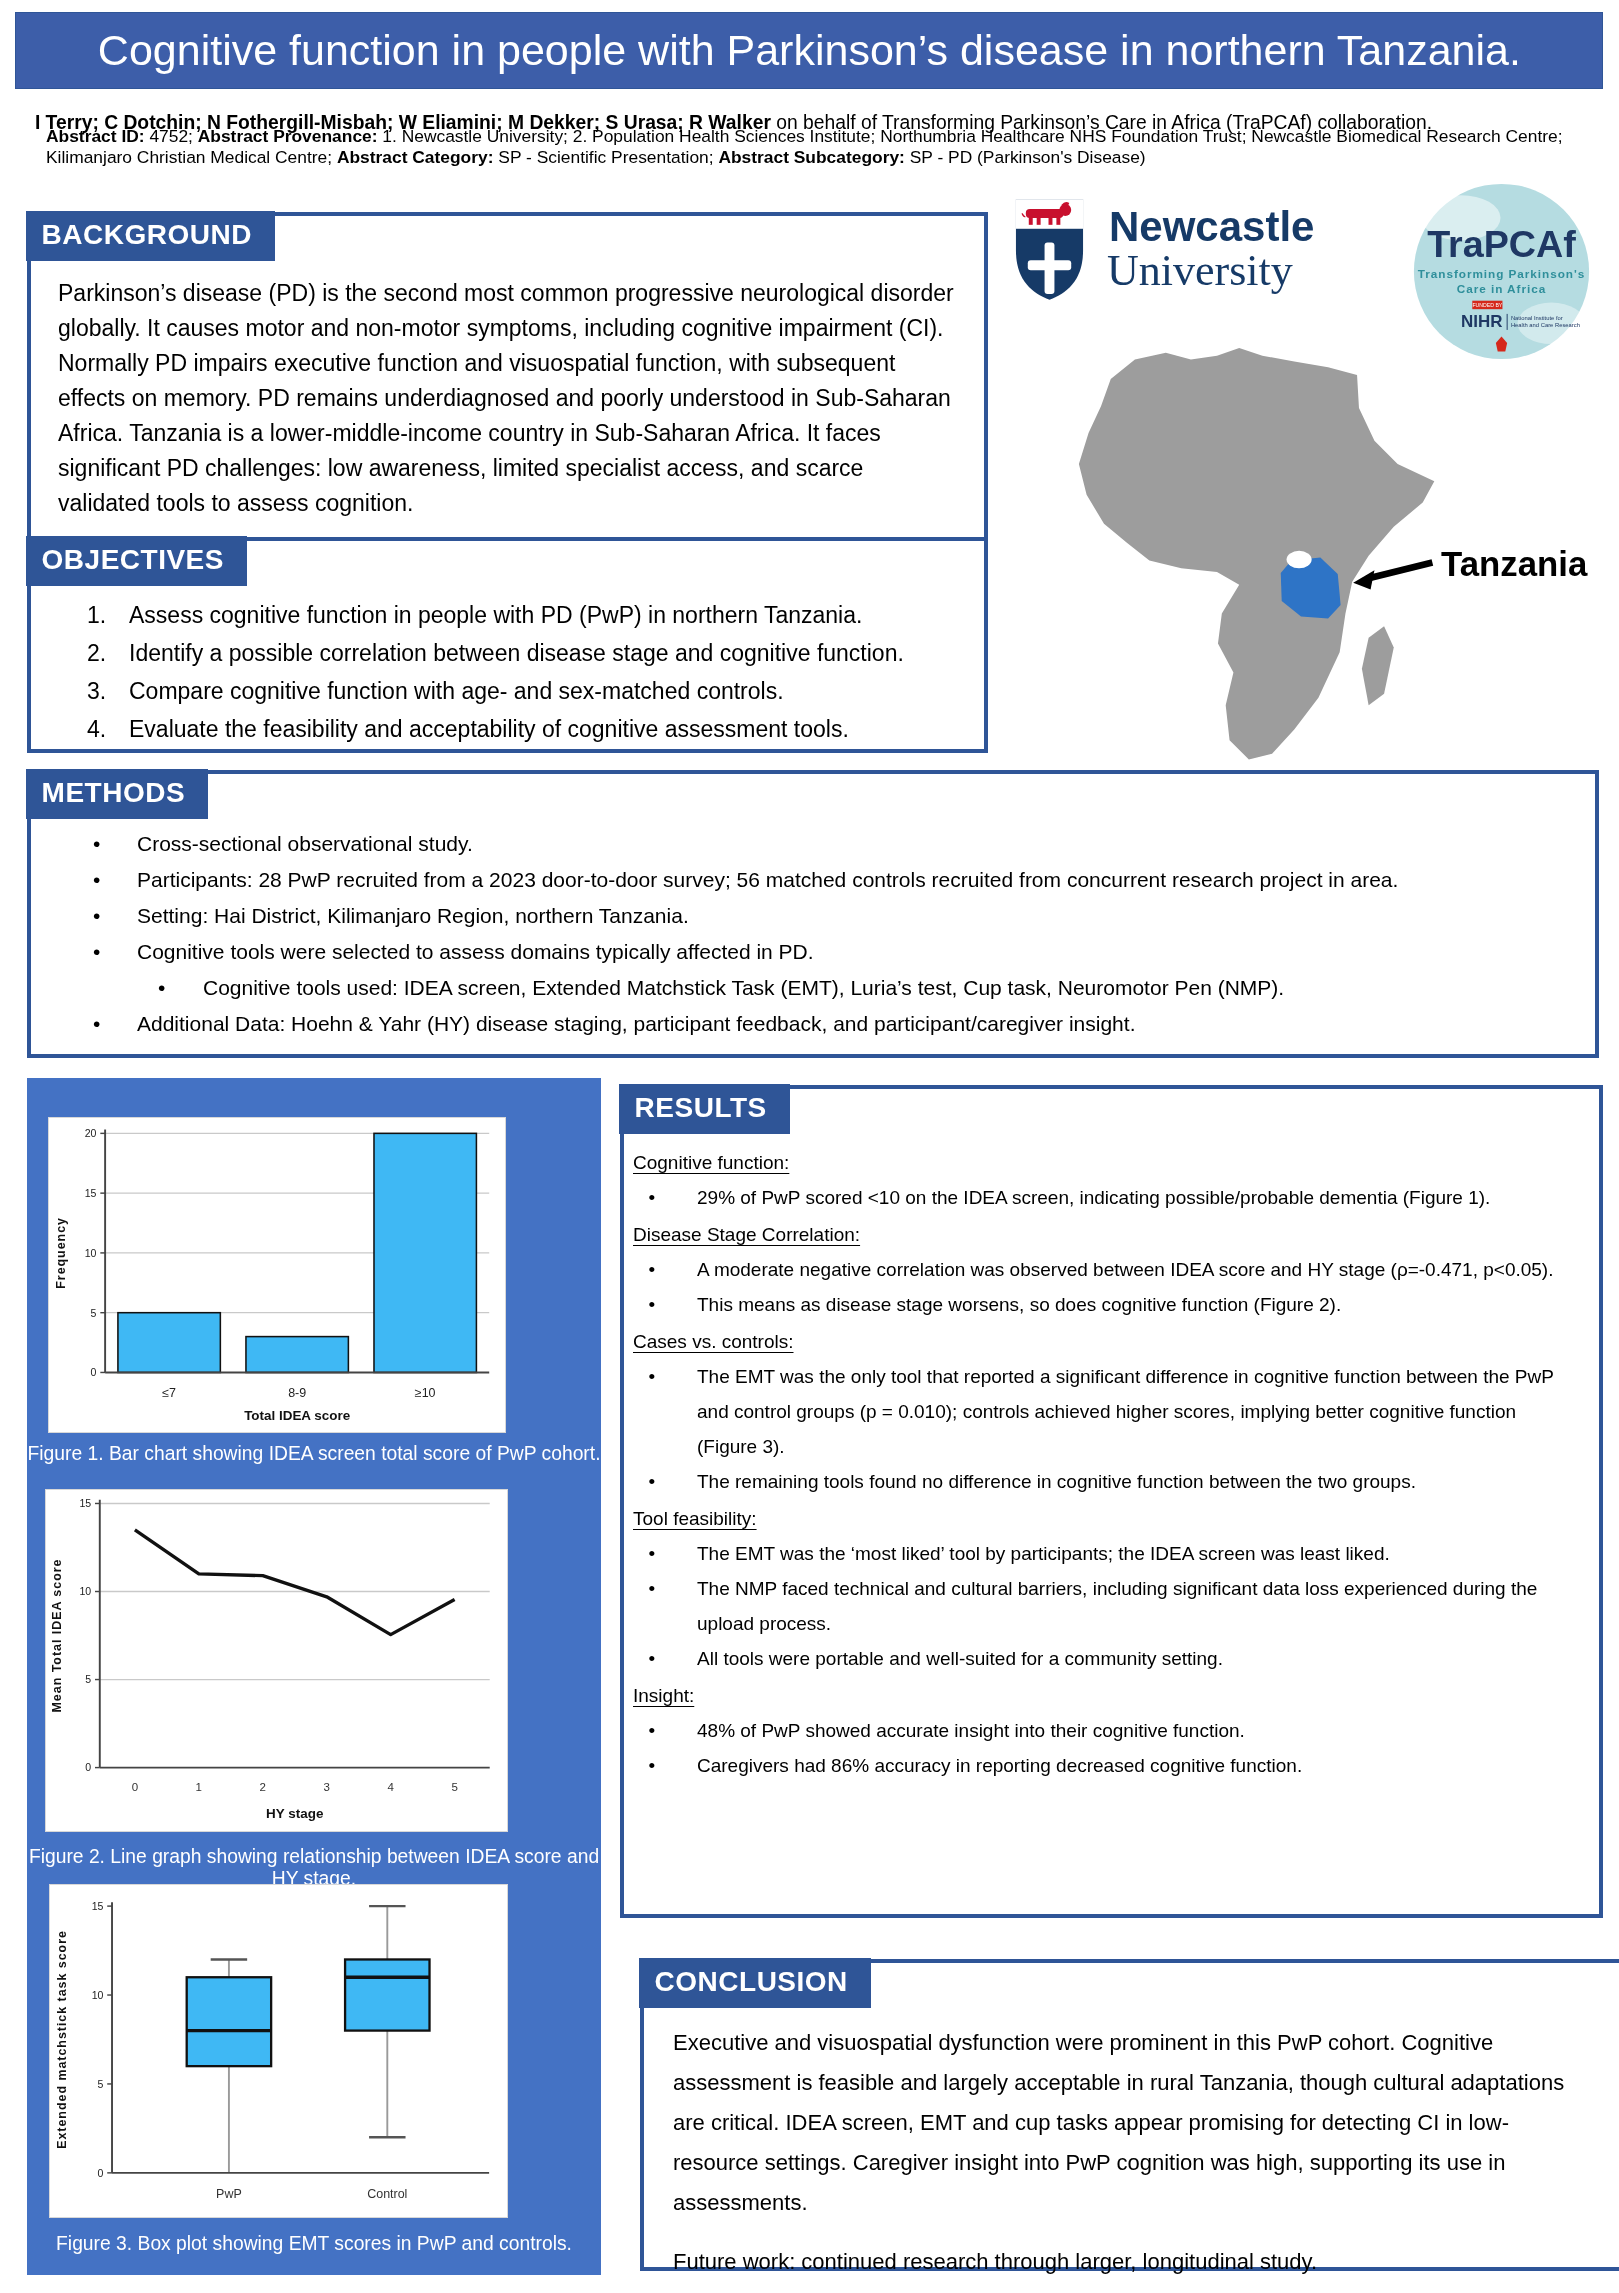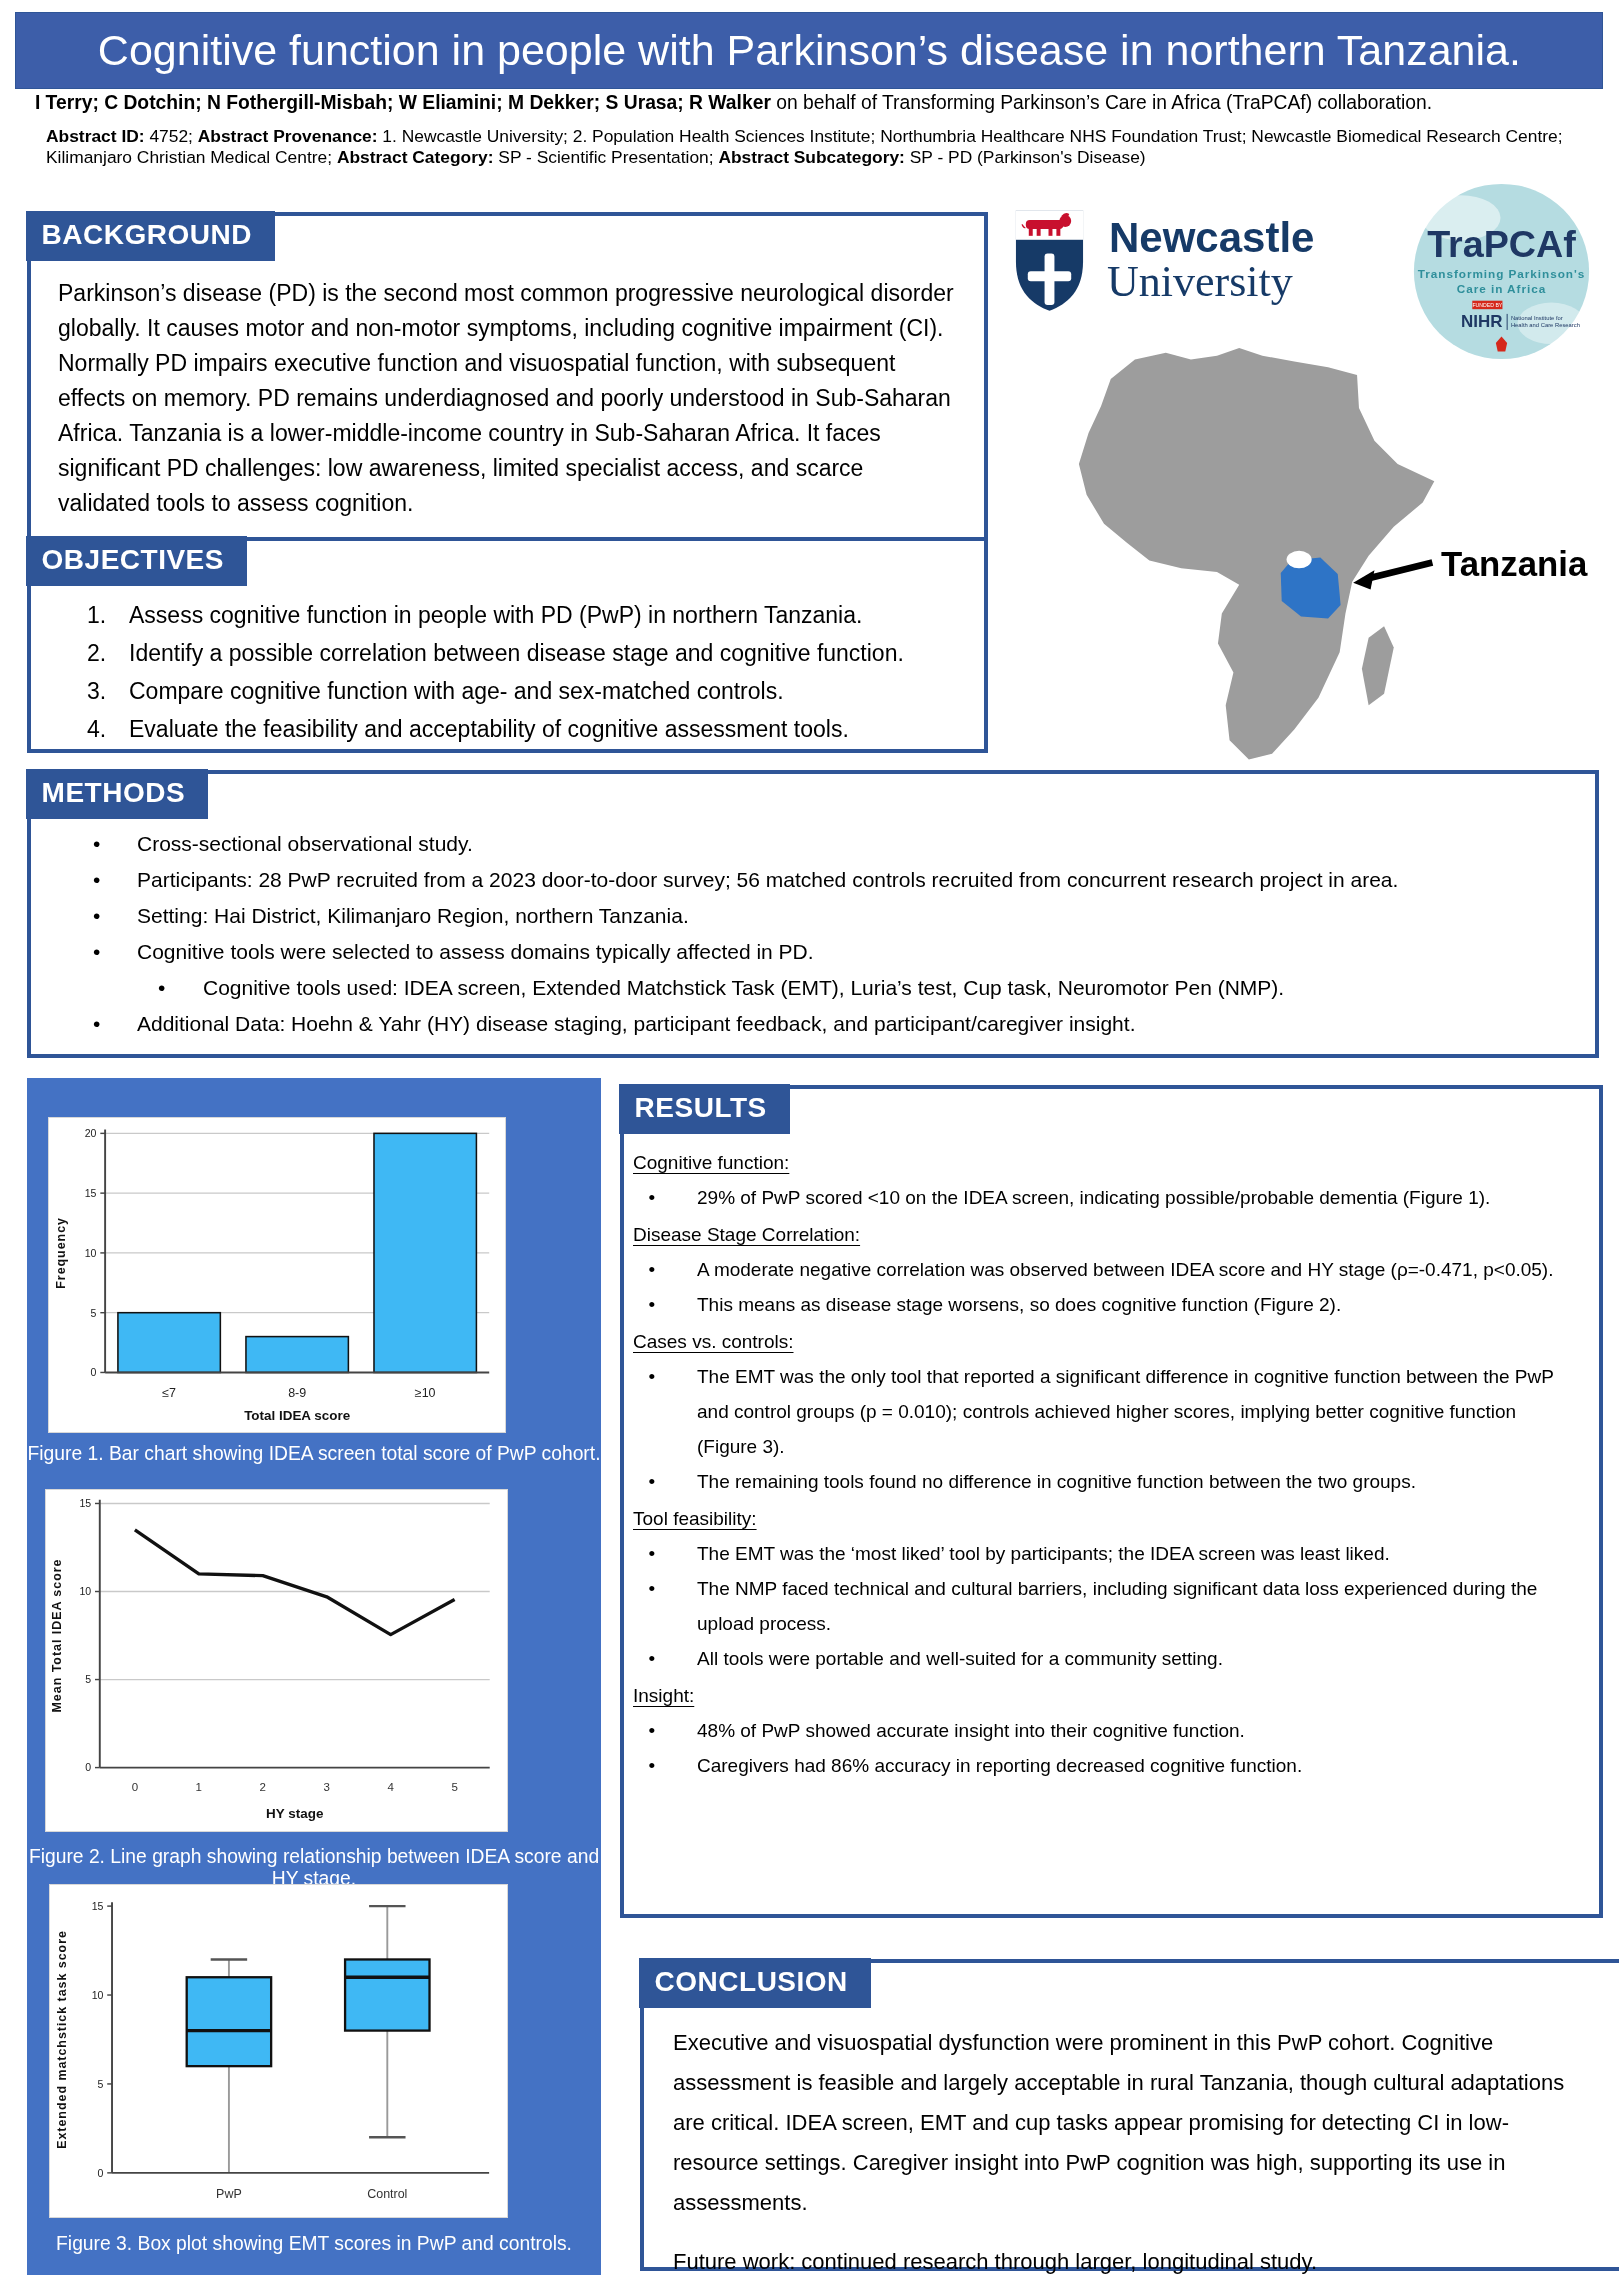--- a/index.html
+++ b/index.html
@@ -3,21 +3,21 @@
 <meta charset="utf-8">
 <style>
   html,body{margin:0;padding:0;background:#ffffff;}
   body{width:1619px;height:2293px;position:relative;font-family:"Liberation Sans",sans-serif;color:#000;}
   .page{position:absolute;inset:0;overflow:hidden;}
 
   
   .title-bar{position:absolute;left:15.4px;top:11.6px;width:1588px;height:77px;background:#3D5EA9;border:1.9px solid #2F5597;box-sizing:border-box;display:flex;align-items:center;justify-content:center;}
   .title-bar h1{margin:8px;color:#fff;font-size:43px;font-weight:normal;letter-spacing:0px;}
 
-  .byline{position:absolute;left:0;top:92px;width:1467px;text-align:center;font-size:19.3px;}
+  .byline{position:absolute;left:0;top:112px;width:1467px;text-align:center;font-size:19.3px;}
   .byline b{font-weight:bold;}
   .abstract-line{position:absolute;left:46px;top:126px;width:1526px;text-align:left;font-size:17.4px;line-height:21px;}
   .abstract-line b{font-weight:bold;}
 
   
   .box{position:absolute;border:4.8px solid #2F5597;background:#fff;box-sizing:border-box;}
   .tab{position:absolute;top:-4.8px;left:-4.8px;background:#2F5597;color:#fff;font-weight:bold;font-size:28px;padding:7.7px 23px 9.7px 15.4px;letter-spacing:0.5px;white-space:nowrap;}
 
   #background-box{left:27px;top:212px;width:961px;height:333px;}
   #background-box .content{margin:60px 27px 0 27px;font-size:23px;line-height:35px;}
@@ -53,21 +53,21 @@
   .r-subhead{text-decoration:underline;text-underline-offset:3.9px;margin-top:1.9px;}
   .r-bullet{position:relative;padding-left:64px;}
   .r-bullet .dot{position:absolute;left:15.4px;}
 
   
   #conclusion-box{left:620px;top:1959px;width:983px;height:312px;margin-left:20px;}
   #conclusion-box .content{margin:60px 25px 0 29px;font-size:22px;line-height:40px;}
   #conclusion-box .para2{margin-top:19.3px;}
 
   
-  #newcastle-logo{position:absolute;left:1012px;top:195px;width:386px;height:126px;margin-top:11px;}
+  #newcastle-logo{position:absolute;left:1012px;top:195px;width:386px;height:126px;}
   #newcastle-shield{position:absolute;left:0;top:0;width:75px;height:109px;}
   #newcastle-word1{position:absolute;left:97px;top:7.7px;font-size:42px;font-weight:bold;color:#163A67;letter-spacing:0px;}
   #newcastle-word2{position:absolute;left:95px;top:50px;font-size:44px;color:#163A67;font-family:"Liberation Serif",serif;}
   #trapcaf-logo{position:absolute;left:1412px;top:182px;width:179px;height:179px;}
   #africa-map{position:absolute;left:1019px;top:319px;width:594px;height:454px;}
   svg text{font-family:"Liberation Sans",sans-serif;}
 </style>
 </head>
 <body>
 

